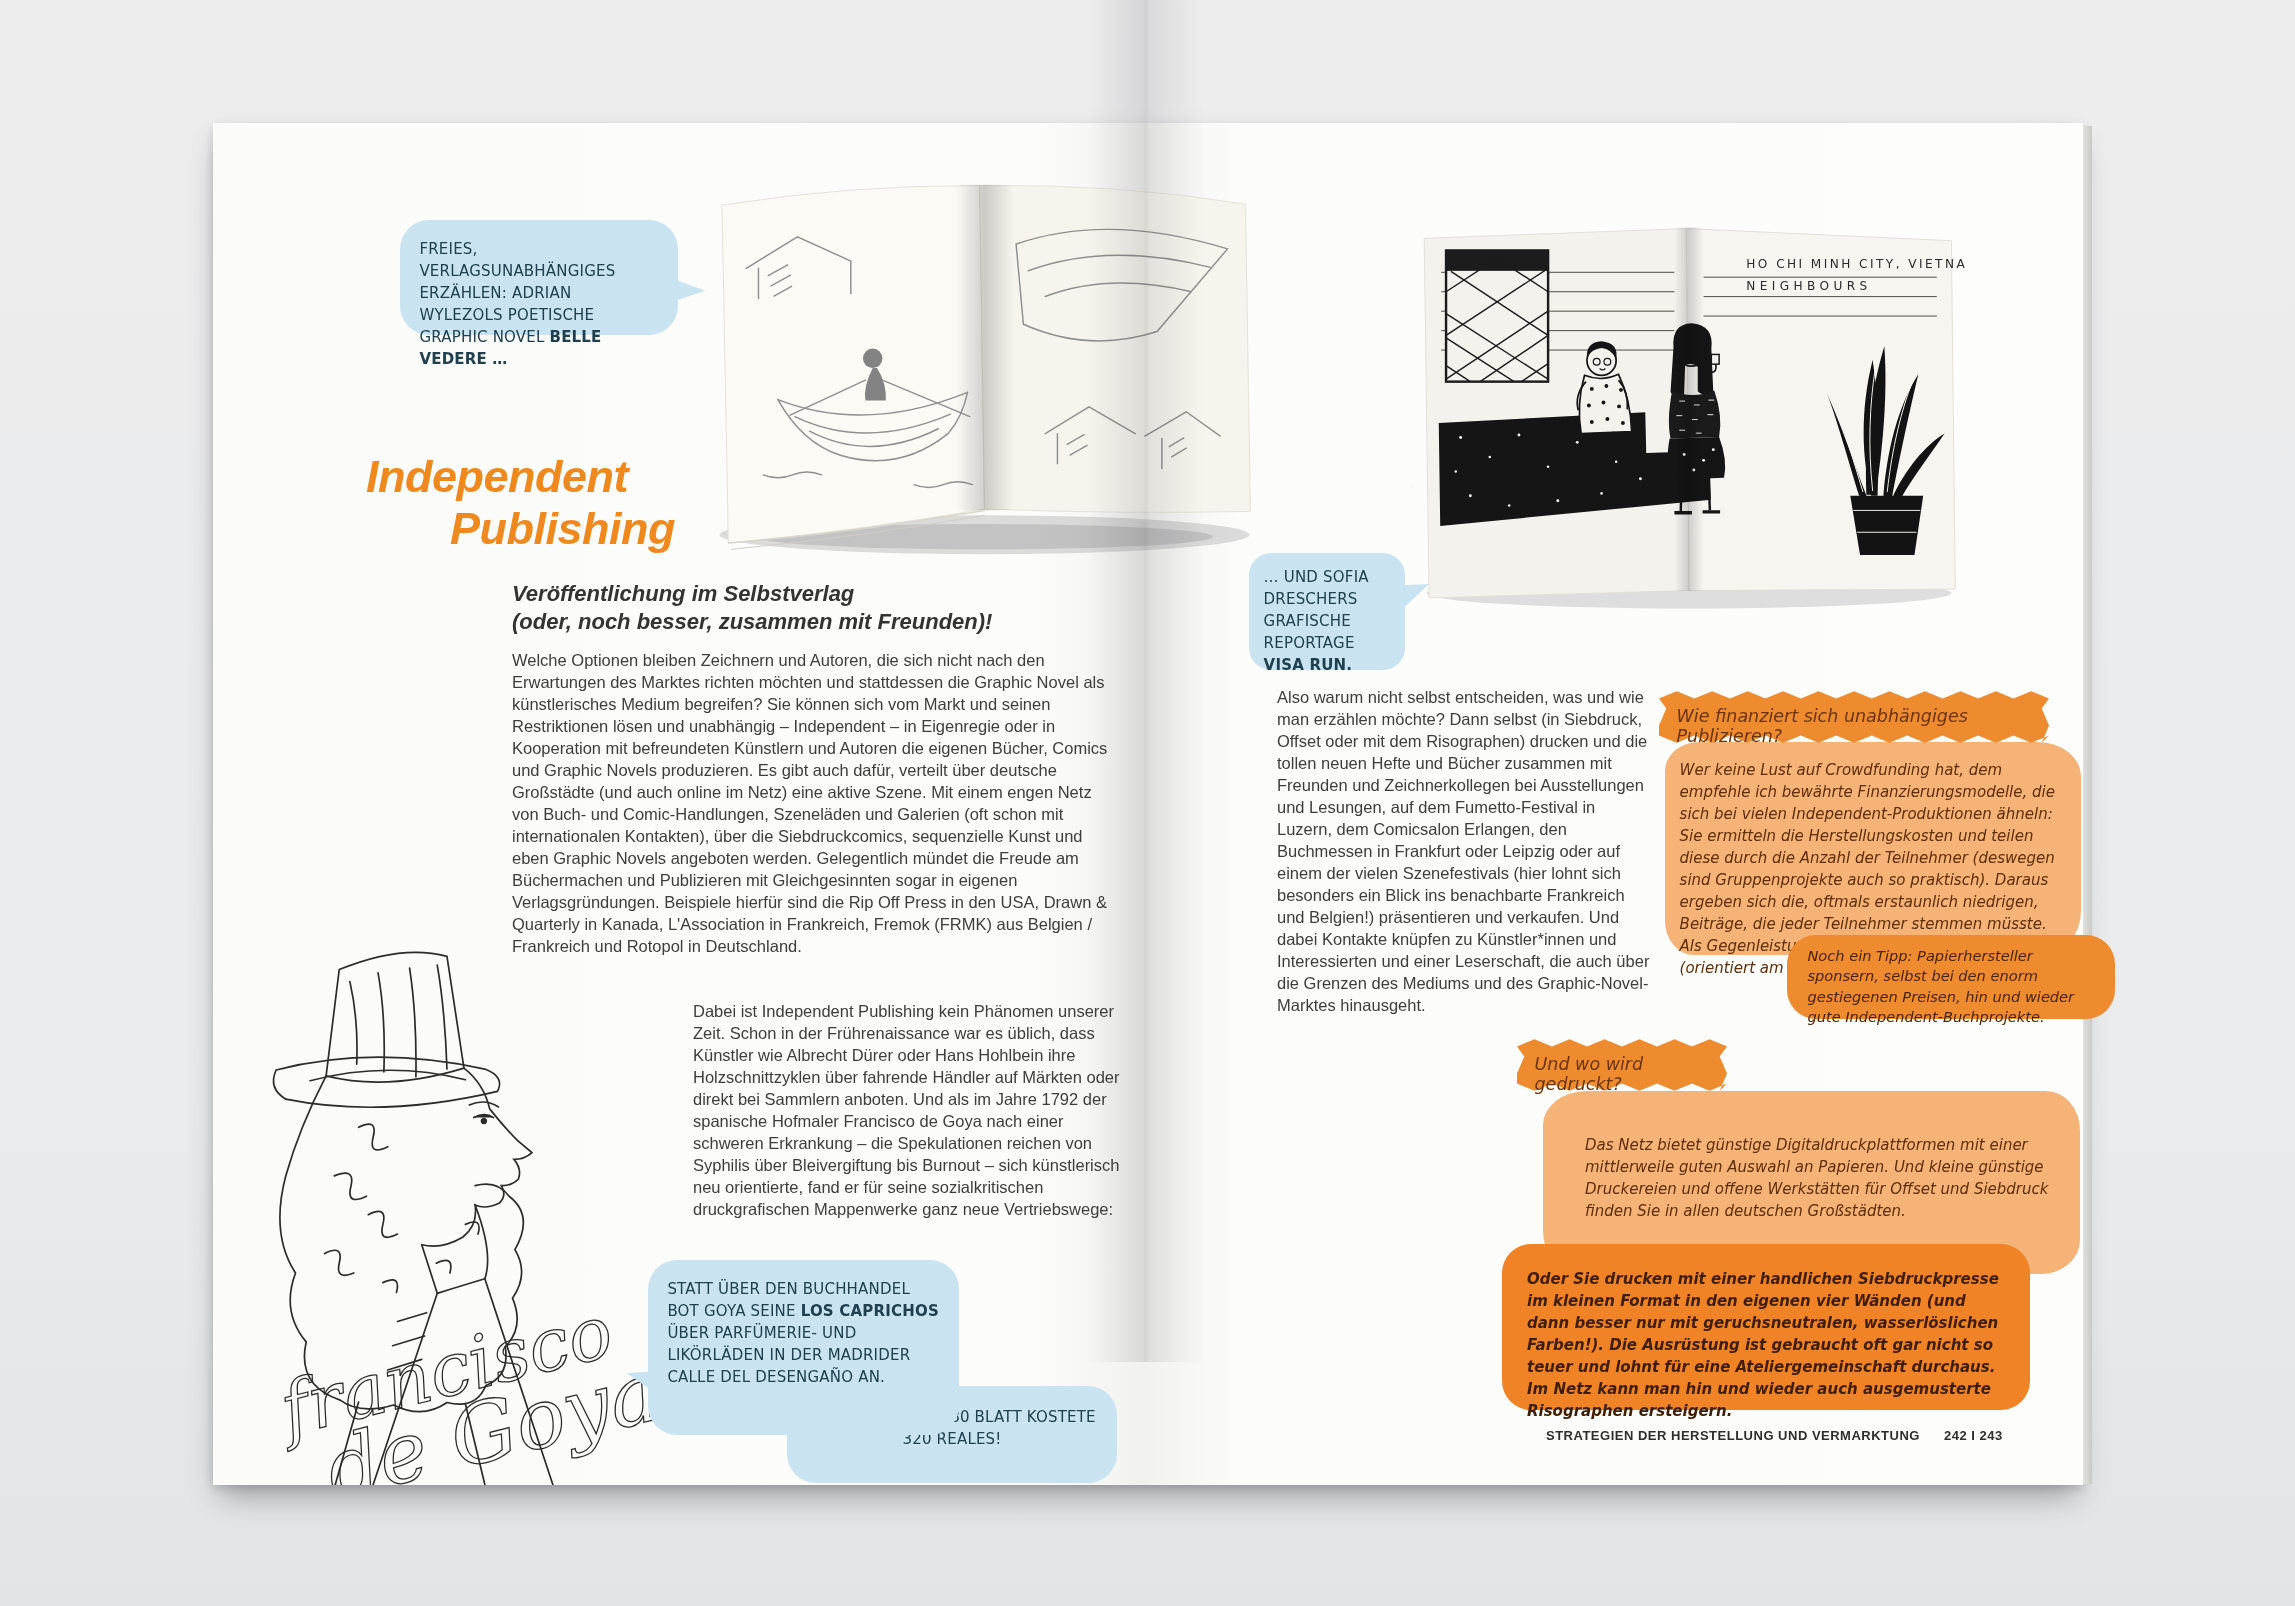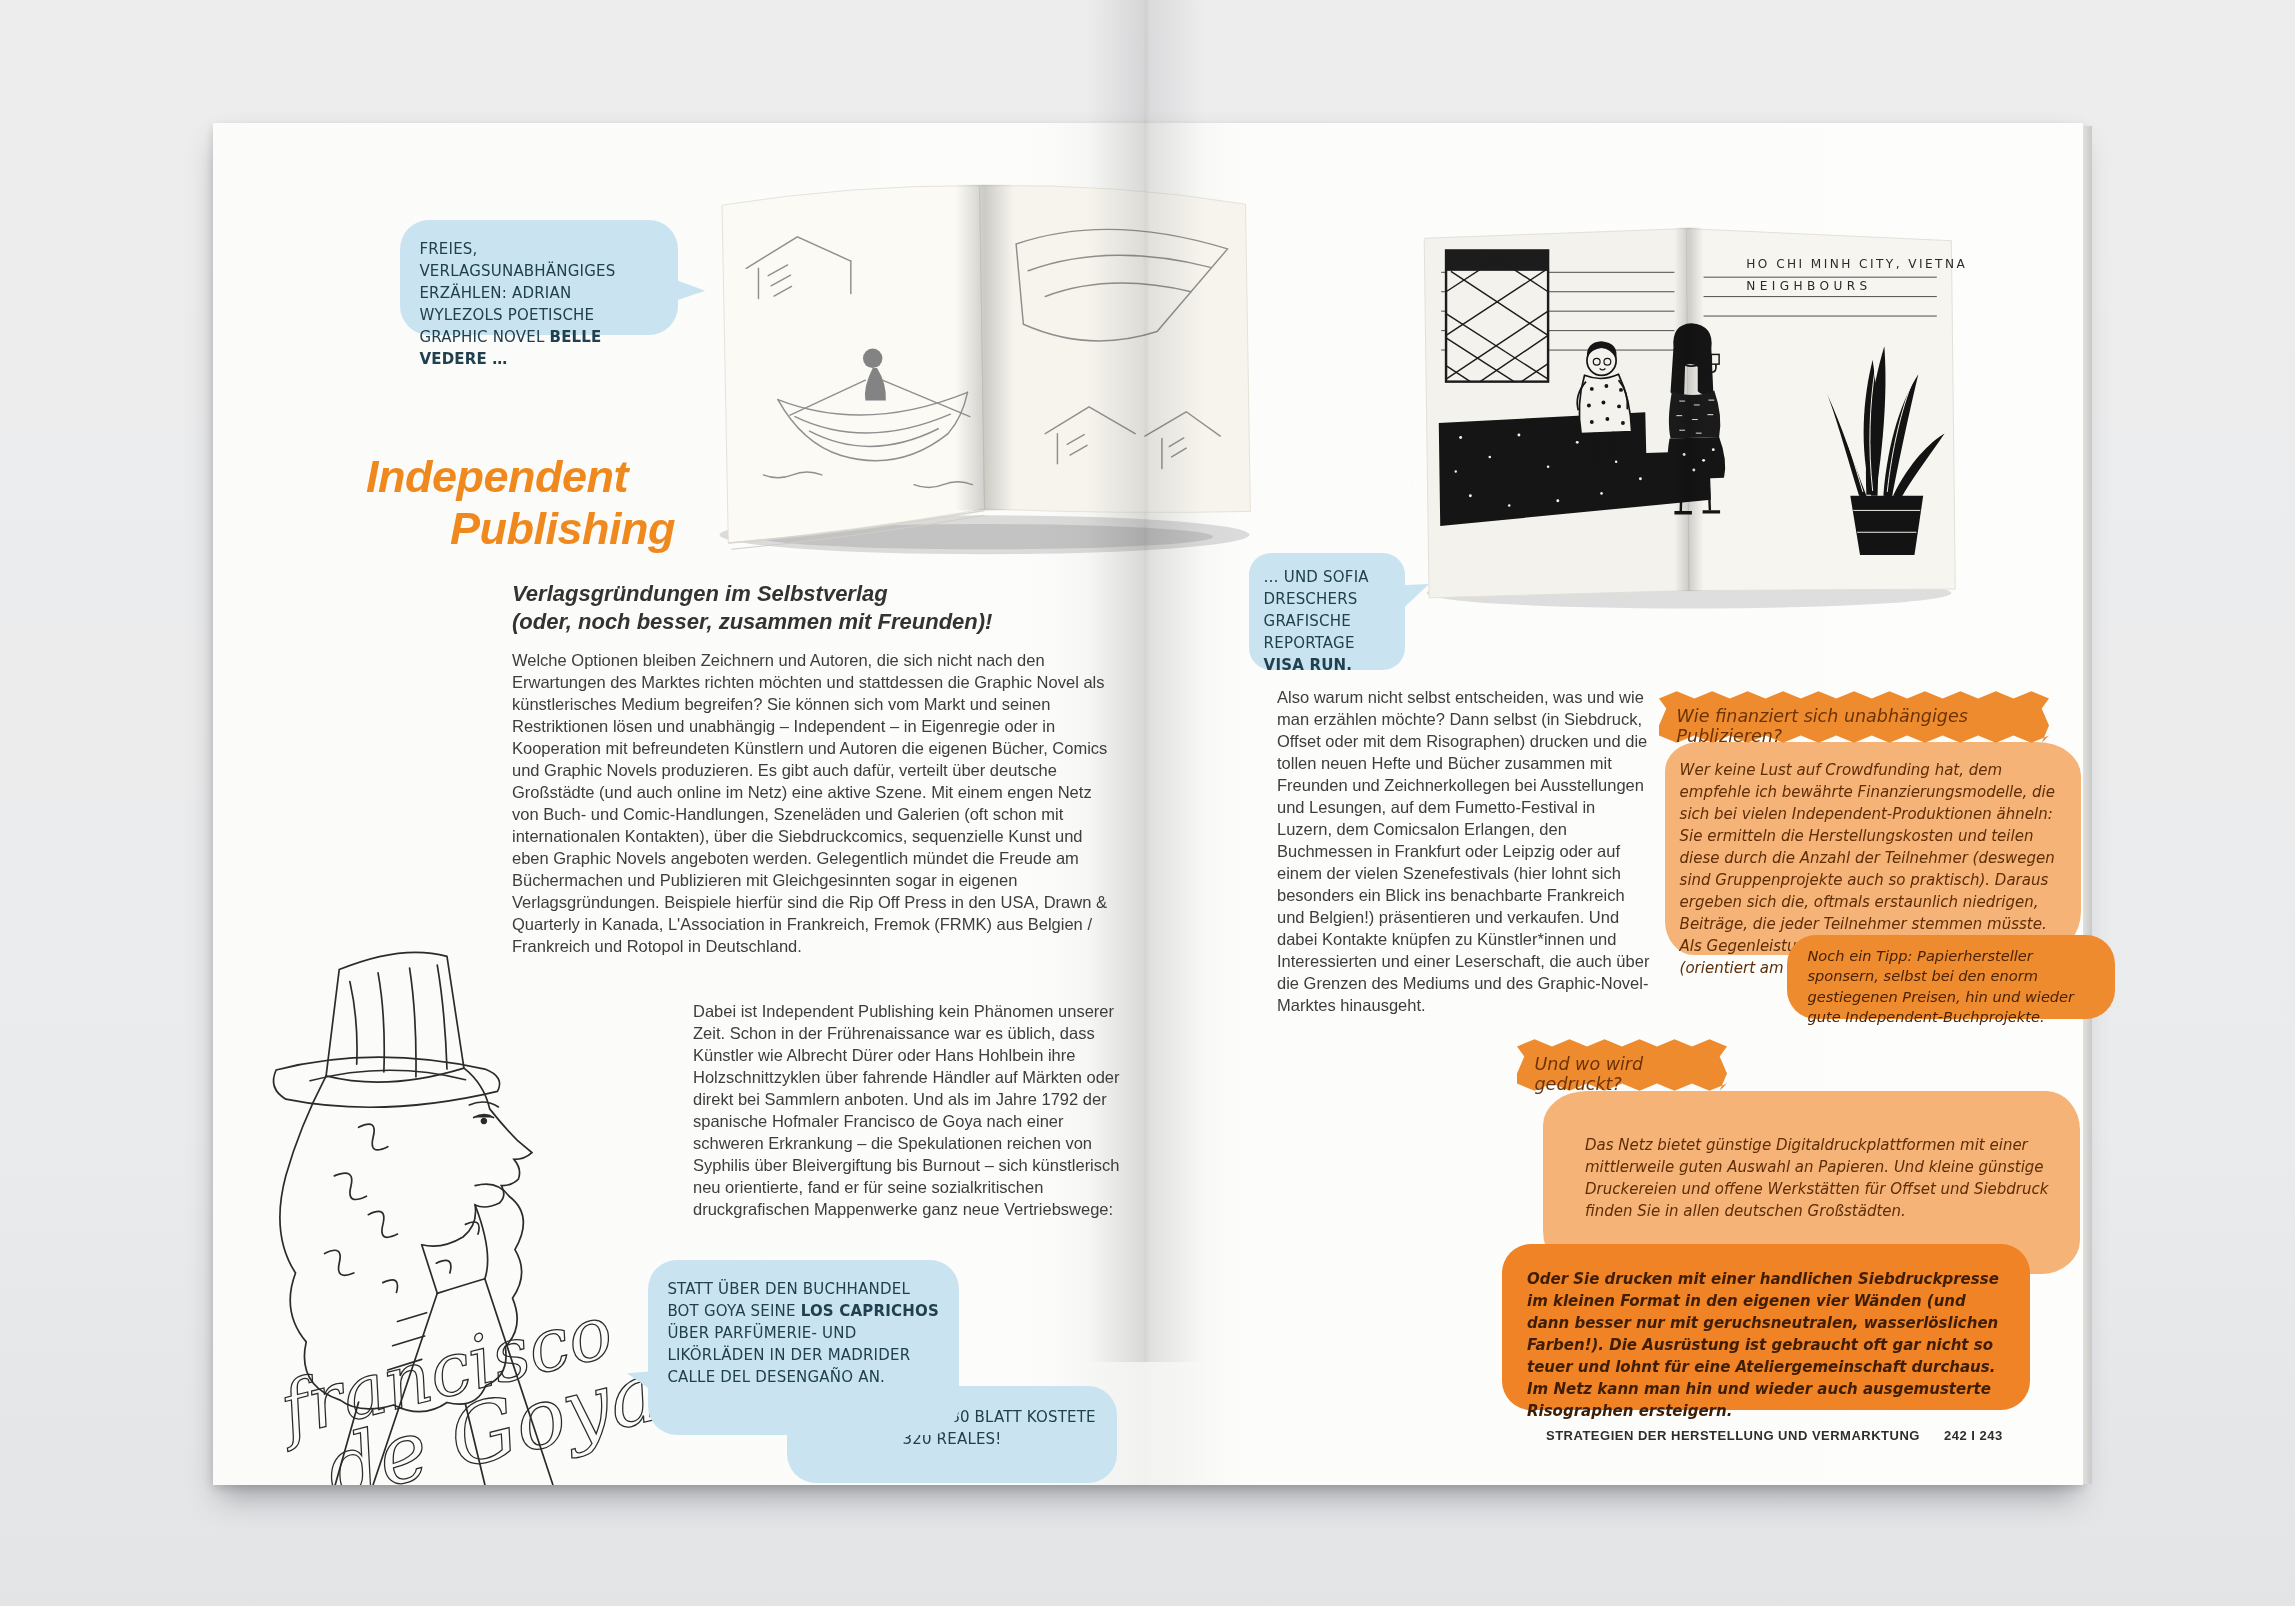--- a/index.html
+++ b/index.html
@@ -96,21 +96,21 @@
       <path d="M745,562 l35,-20 M751,584 l35,-20 M955,567 l30,-18 M960,588 l30,-18"></path>
     </g>
   </svg>
 
   <div class="abs h1" style="left:366px;top:451px;">
     <span>Independent</span>
     <span class="l2">Publishing</span>
   </div>
 
   <div class="abs subhead" style="left:512px;top:580px;">
-    <span>Verlagsgründungen im Selbstverlag</span><br>
+    <span>Veröffentlichung im Selbstverlag</span><br>
     <span>(oder, noch besser, zusammen mit Freunden)!</span>
   </div>
 
   <div class="abs bodytxt" style="left:512px;top:649px;width:603px;">Welche Optionen bleiben Zeichnern und Autoren, die sich nicht nach den Erwartungen des Marktes richten möchten und stattdessen die Graphic Novel als künstlerisches Medium begreifen? Sie können sich vom Markt und seinen Restriktionen lösen und unabhängig – Independent – in Eigenregie oder in Kooperation mit befreundeten Künstlern und Autoren die eigenen Bücher, Comics und Graphic Novels produzieren. Es gibt auch dafür, verteilt über deutsche Großstädte (und auch online im Netz) eine aktive Szene. Mit einem engen Netz von Buch- und Comic-Handlungen, Szeneläden und Galerien (oft schon mit internationalen Kontakten), über die Siebdruckcomics, sequenzielle Kunst und eben Graphic Novels angeboten werden. Gelegentlich mündet die Freude am Büchermachen und Publizieren mit Gleichgesinnten sogar in eigenen Verlagsgründungen. Beispiele hierfür sind die Rip Off Press in den USA, Drawn &amp; Quarterly in Kanada, L'Association in Frankreich, Fremok (FRMK) aus Belgien / Frankreich und Rotopol in Deutschland.</div>
   <div class="abs bodytxt" style="left:693px;top:1000px;width:437px;">Dabei ist Independent Publishing kein Phänomen unserer Zeit. Schon in der Frührenaissance war es üblich, dass Künstler wie Albrecht Dürer oder Hans Hohlbein ihre Holzschnittzyklen über fahrende Händler auf Märkten oder direkt bei Sammlern anboten. Und als im Jahre 1792 der spanische Hofmaler Francisco de Goya nach einer schweren Erkrankung – die Spekulationen reichen von Syphilis über Bleivergiftung bis Burnout – sich künstlerisch neu orientierte, fand er für seine sozialkritischen druckgrafischen Mappenwerke ganz neue Vertriebswege:</div>
 
   <svg class="abs" style="left:213px;top:923px;z-index:18;" width="466" height="562" viewBox="0 0 960 1156">
     <g stroke="#2b2b2b" stroke-width="3.5" fill="none" stroke-linecap="round">
       <path d="M260,95 Q390,42 482,68 L517,298 Q360,346 233,314 Z"></path>
       <path d="M282,120 Q300,200 296,290 M340,102 Q356,190 352,306 M405,92 Q420,190 418,316 M462,86 Q478,180 482,300"></path>

